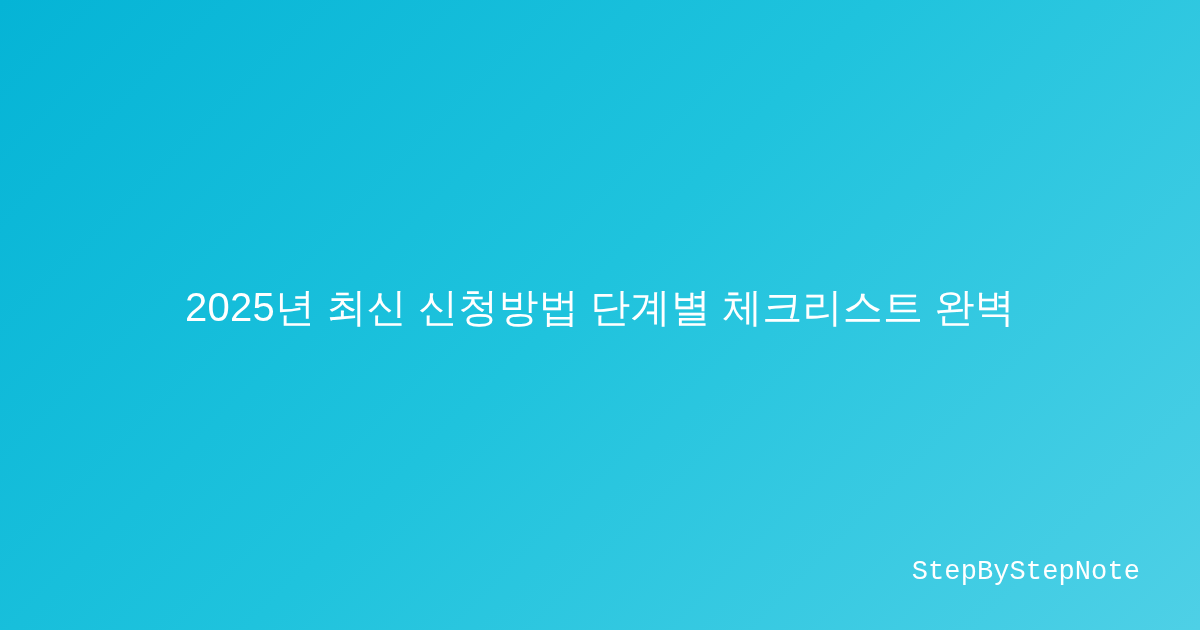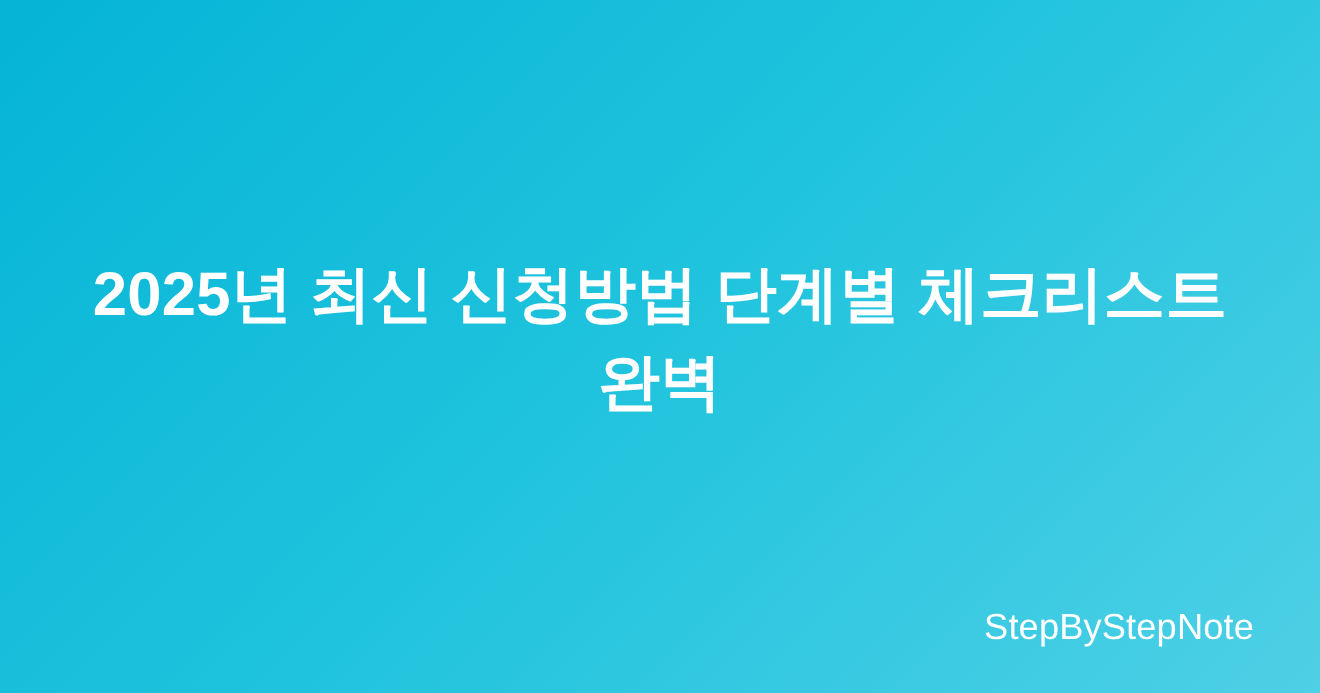--- a/index.html
+++ b/index.html
@@ -33,35 +33,35 @@
     padding: 0;
     text-align: center;
     
     transform: translateY(-8px);
   }
 
   .og-title {
     margin: 0;
     color: #ffffff;
     font-family: "Liberation Sans", "DejaVu Sans", sans-serif;
-    font-size: 56px;
-    font-weight: 700;
+    font-size: 40px;
+    font-weight: 400;
     line-height: 80px;
     letter-spacing: 0.2px;
     word-break: keep-all;
     white-space: normal;
   }
 
   .watermark {
     position: absolute;
     right: 60px;
     bottom: 44px;
     color: #ffffff;
-    font-family: Liberation Sans, sans-serif;
-    font-size: 33px;
+    font-family: Liberation Mono, monospace;
+    font-size: 27px;
     font-weight: 400;
     line-height: 1;
     letter-spacing: 0.1px;
     white-space: nowrap;
     margin-top: 24px;
   }
 </style>
 </head>
 <body>
 

